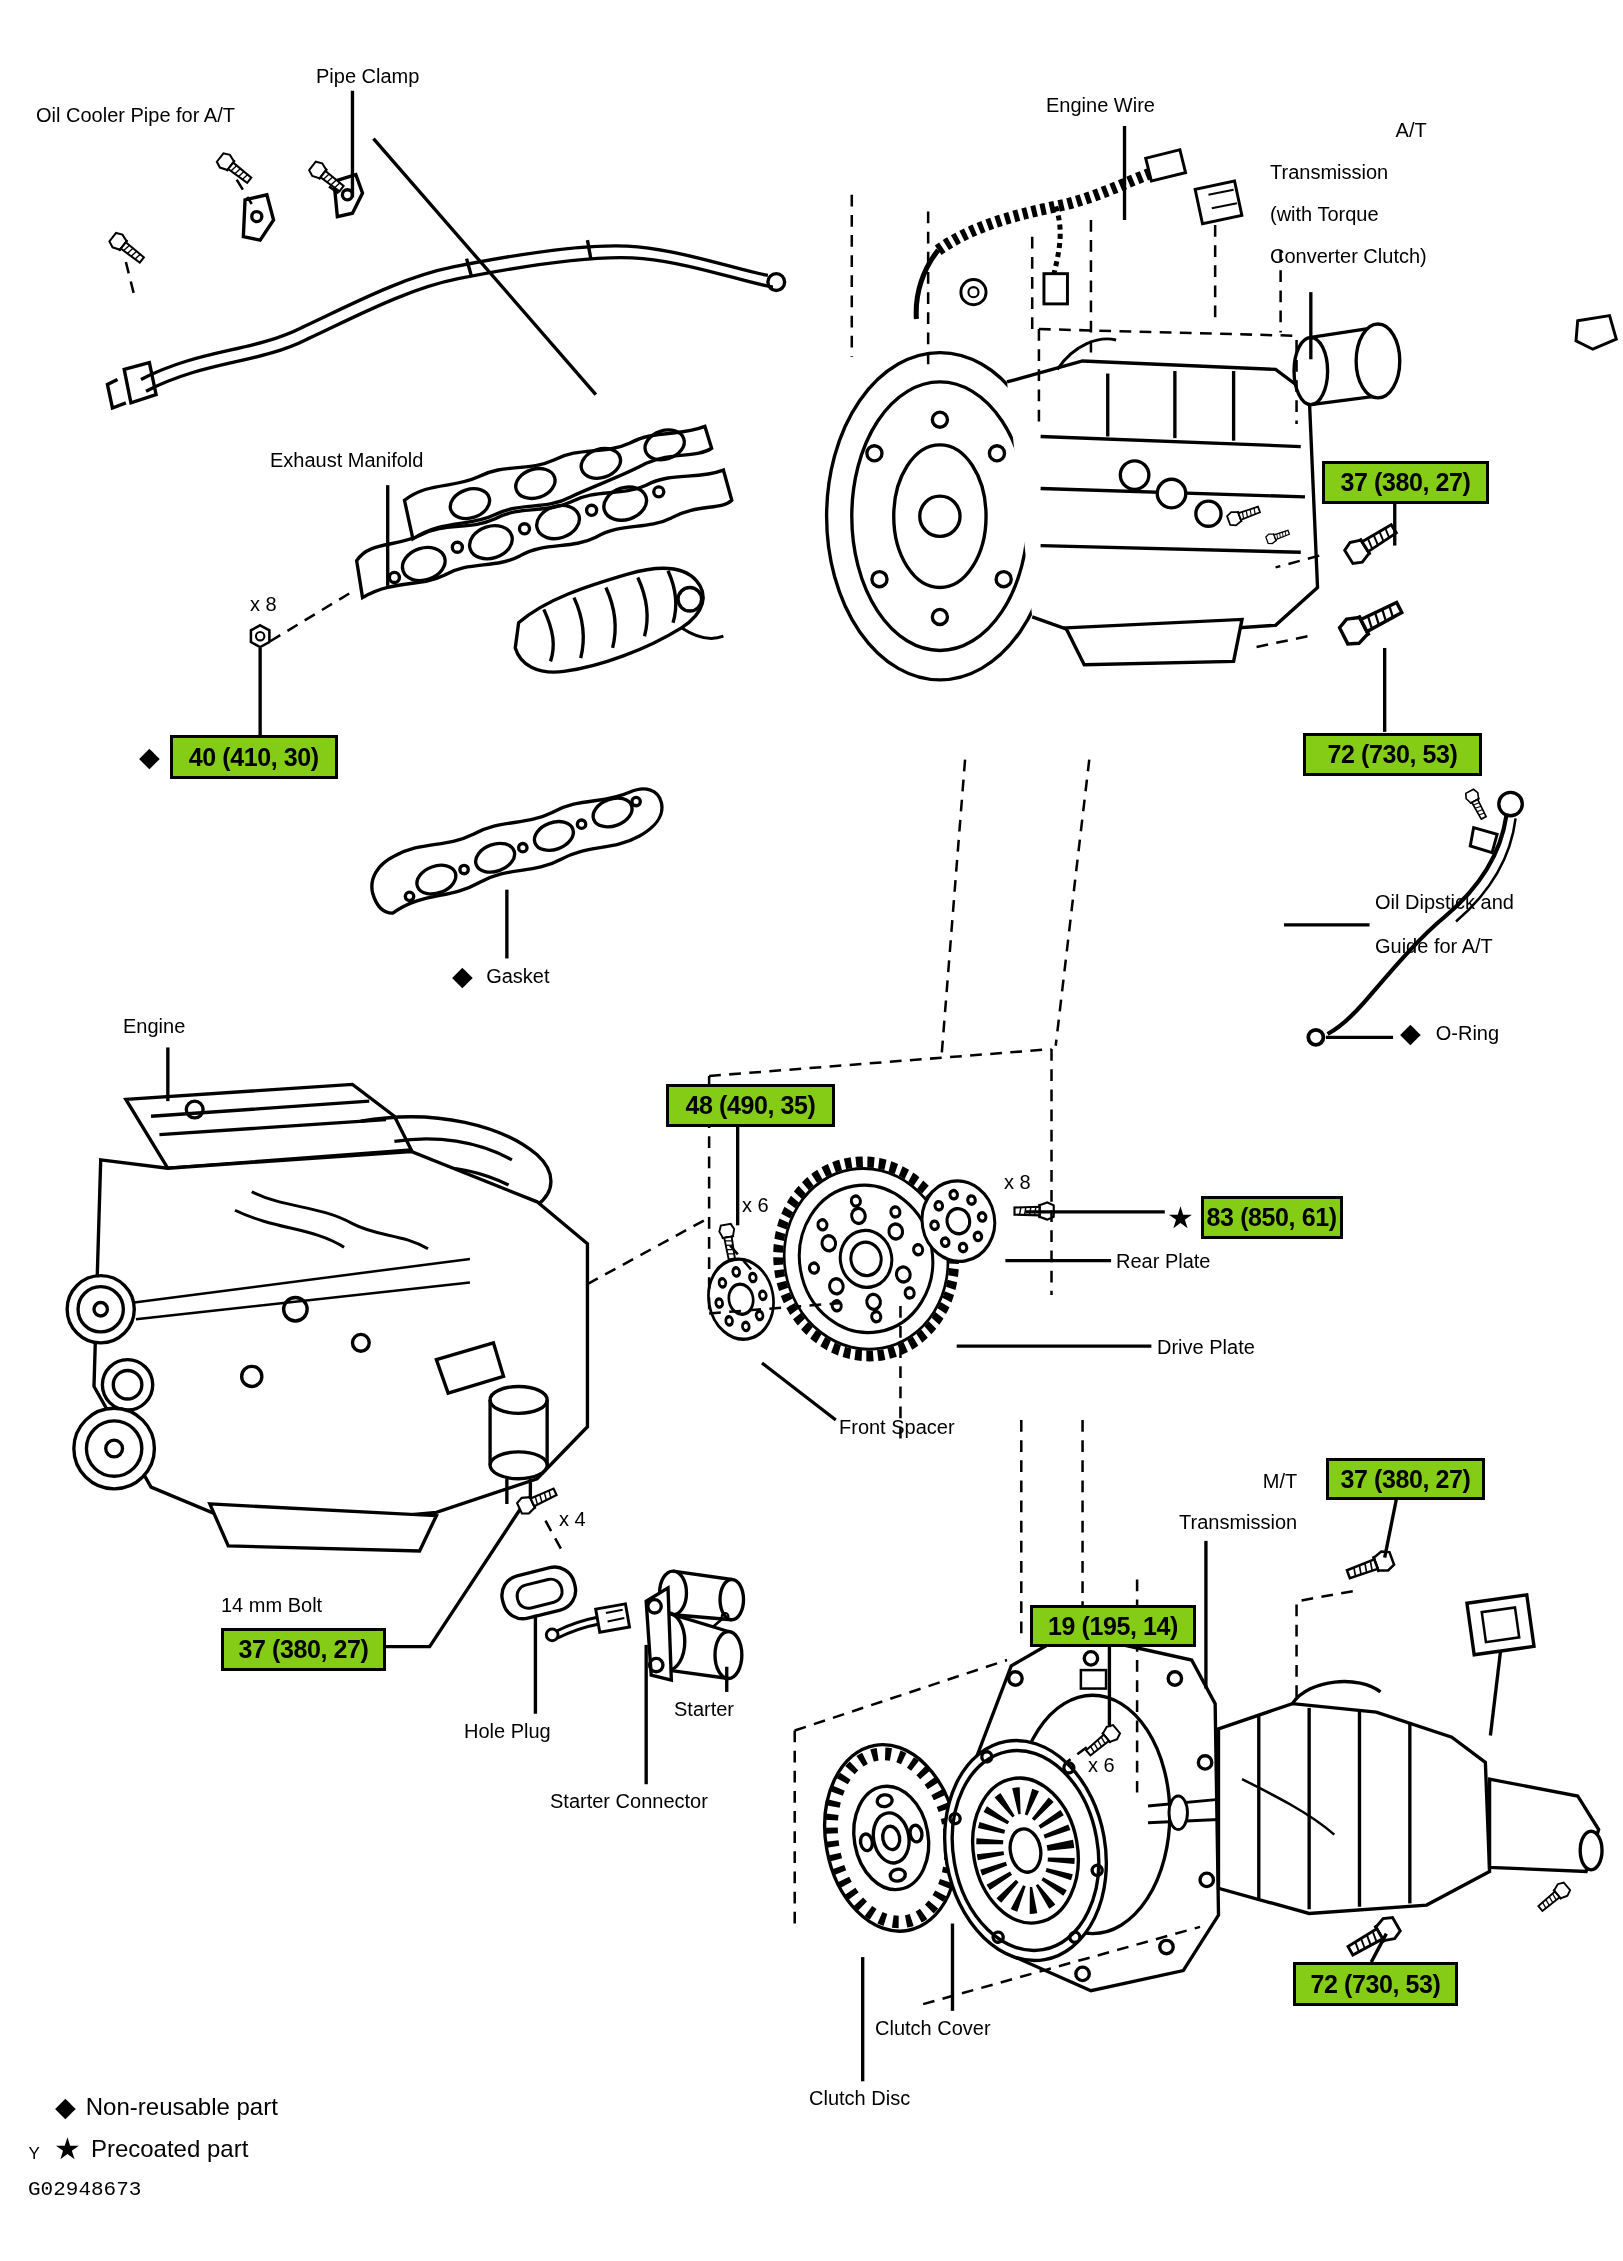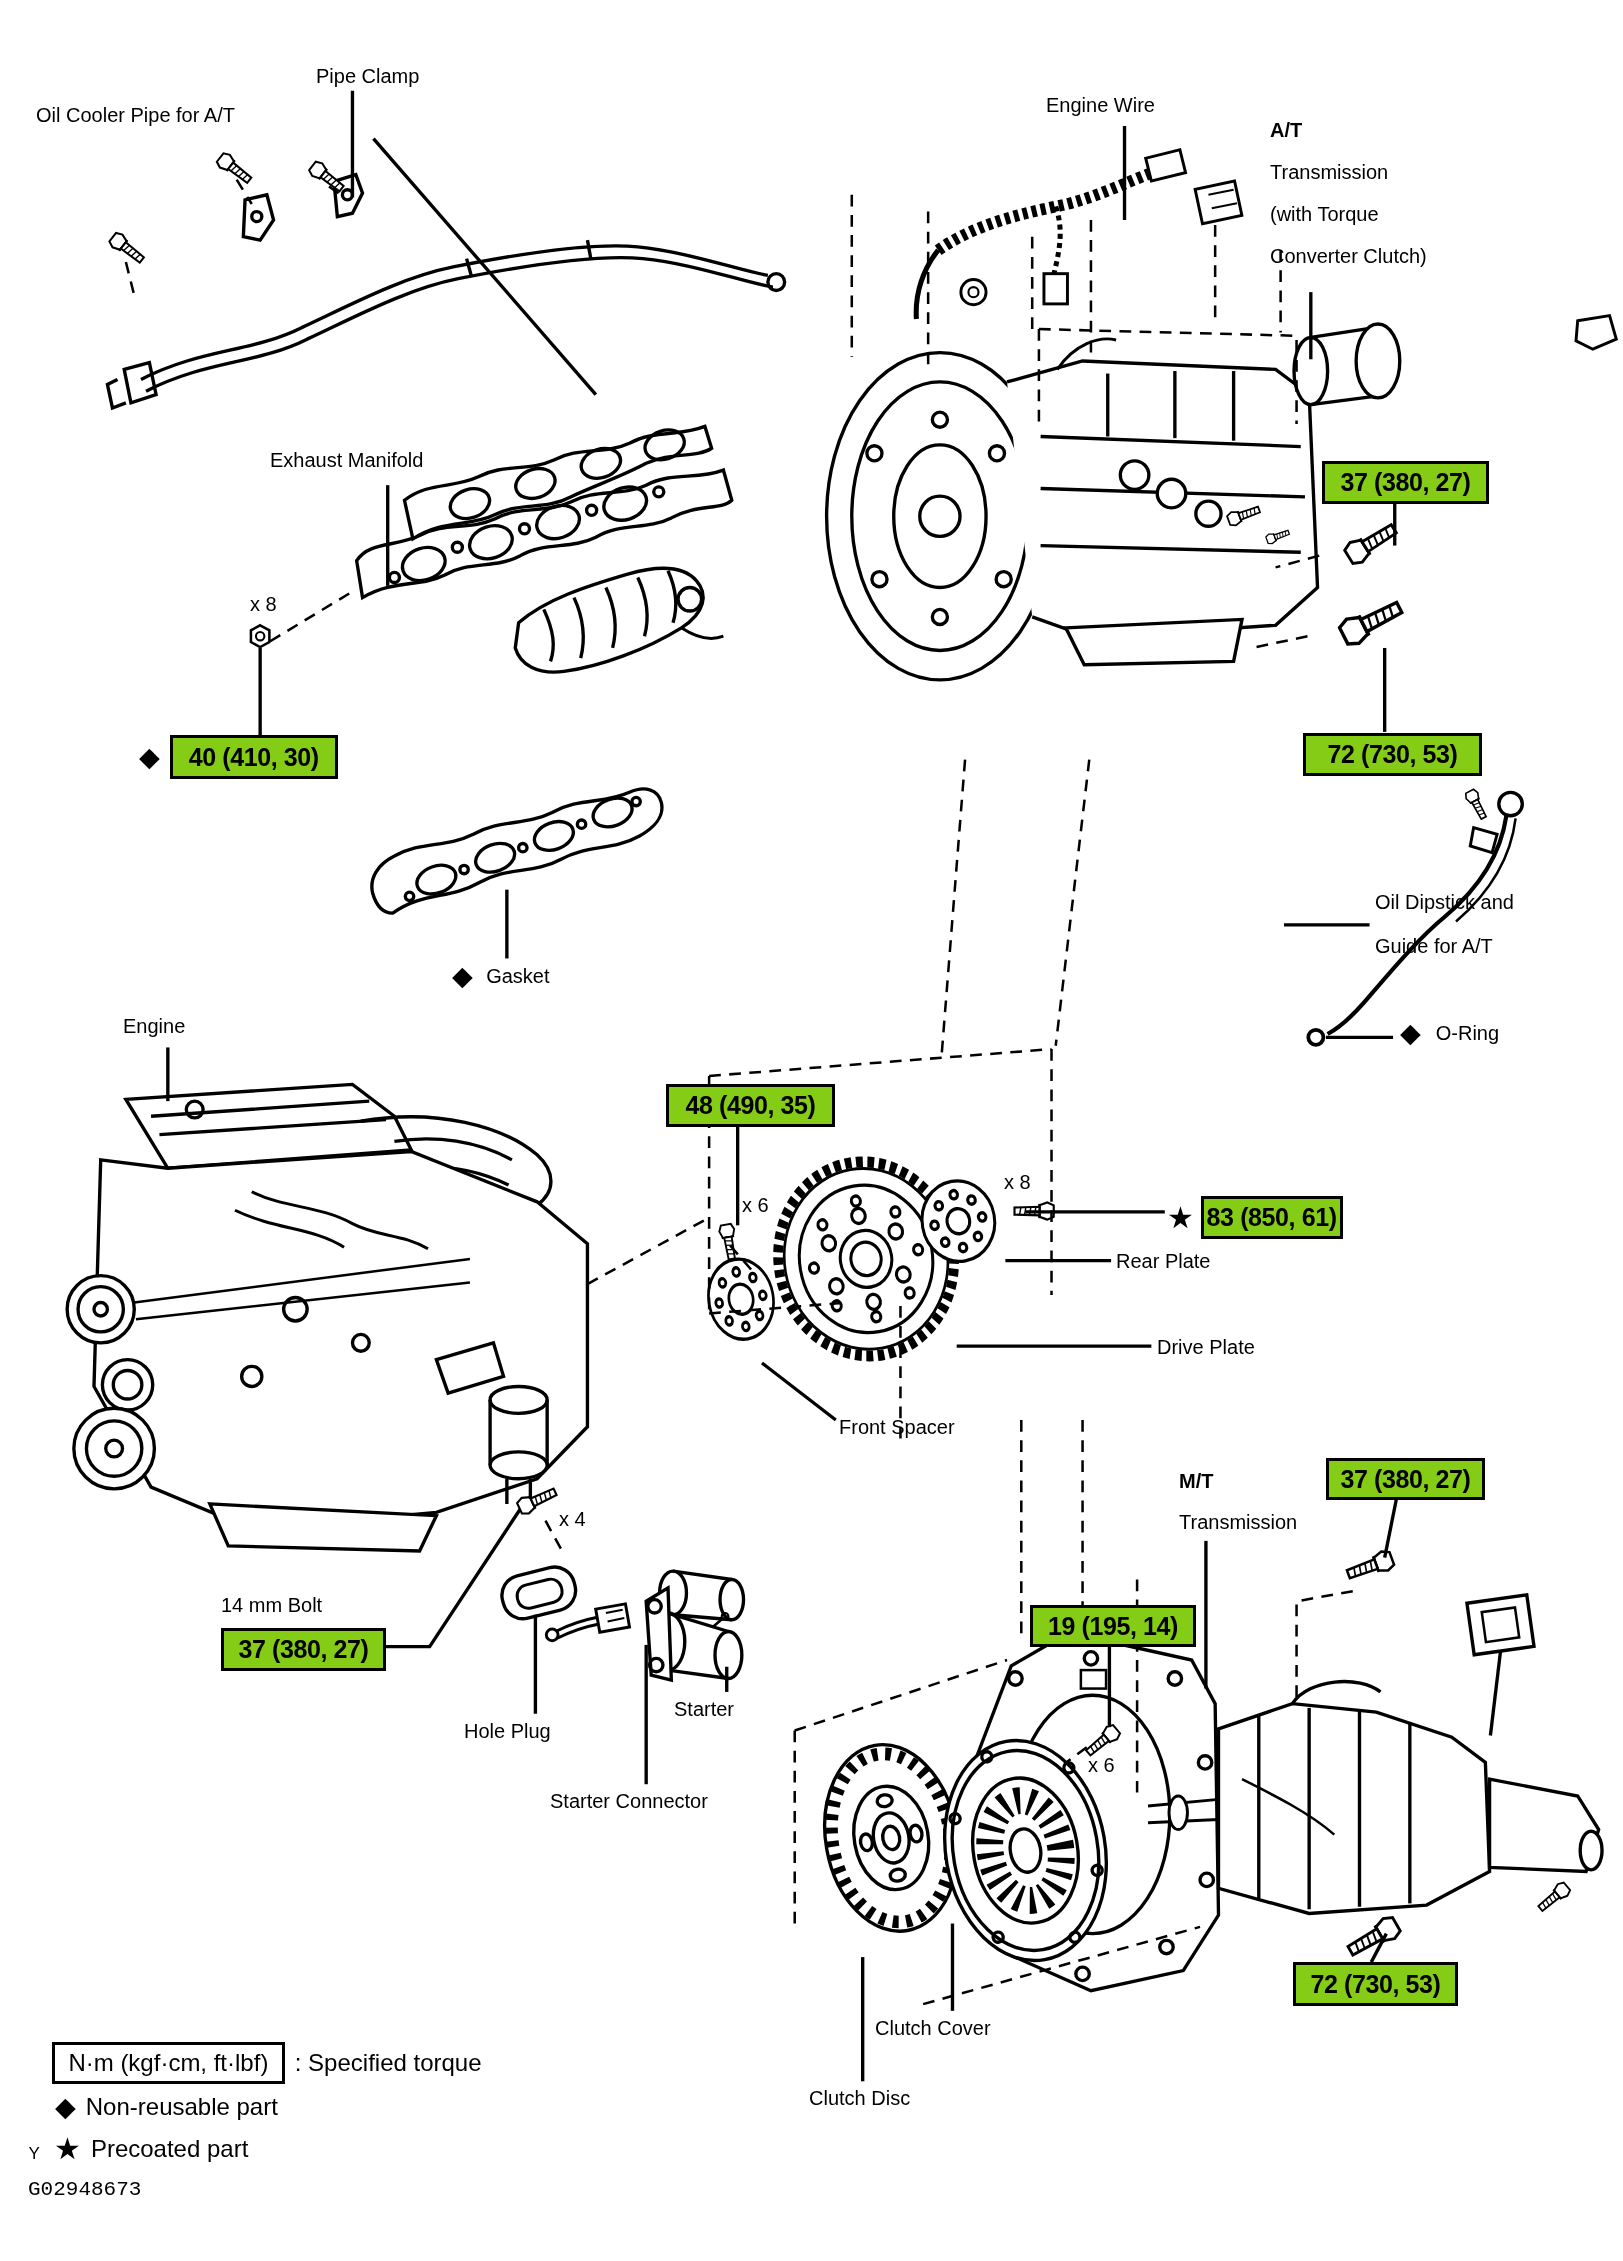--- a/index.html
+++ b/index.html
@@ -1,20 +1,20 @@
 <!DOCTYPE html>
 <html style="font-size:13.4px"><head>
 <meta charset="utf-8">
 <style>
   html,body{margin:0;padding:0;background:#fff;}
   .page{position:relative;width:1623px;height:2261px;background:#fff;overflow:hidden;
         font-family:"Liberation Sans",sans-serif;color:#000;}
   svg.art{position:absolute;left:0;top:0;}
   .lbl{position:absolute;font-size:20px;line-height:28.5px;white-space:nowrap;color:#000;}
-  .b{font-weight:700;}
+  .b{font-weight:400;text-align:right;}
   .ml{line-height:42px;}
   .tqrow{position:absolute;display:flex;align-items:center;}
   .tqbox{border:3.4px solid #000;background:#84cc16;display:flex;align-items:center;justify-content:center;
          font-weight:700;font-size:25px;white-space:nowrap;letter-spacing:-0.4px;}
   .sym{font-size:27px;line-height:27px;}
   .star{font-size:30px;line-height:30px;}
   .legendrow{position:absolute;display:flex;align-items:center;gap:10px;font-size:24px;}
   .legendbox{border:3.4px solid #000;background:#fff;padding:4.2px 13.4px;font-size:24px;white-space:nowrap;}
   .small{font-size:17px;}
   .fig{font-size:21px;font-family:Liberation Mono, monospace;}
@@ -450,24 +450,20 @@
   <div class="lbl" style="left:550px;top:1787px">Starter Connector</div>
 
   <div class="tqbox" style="position:absolute;left:1030px;top:1605px;width:160px;height:36px">19 (195, 14)</div>
   <div class="lbl" style="left:1088px;top:1751px">x 6</div>
 
   <div class="lbl" style="left:875px;top:2014px">Clutch Cover</div>
   <div class="lbl" style="left:809px;top:2084px">Clutch Disc</div>
 
   <div class="tqbox" style="position:absolute;left:1293px;top:1962px;width:159px;height:38px">72 (730, 53)</div>
 
-  <div class="legendrow" style="left:52px;top:2042px">
-    <span class="legendbox">N·m (kgf·cm, ft·lbf)</span>
-    <span>: Specified torque</span>
-  </div>
   <div class="legendrow" style="left:55px;top:2093px">
     <span class="sym">◆</span>
     <span>Non-reusable part</span>
   </div>
   <div class="legendrow" style="left:54px;top:2134px">
     <span class="star">★</span>
     <span>Precoated part</span>
   </div>
 
   <div class="lbl small" style="left:28.5px;top:2140px">Y</div>

